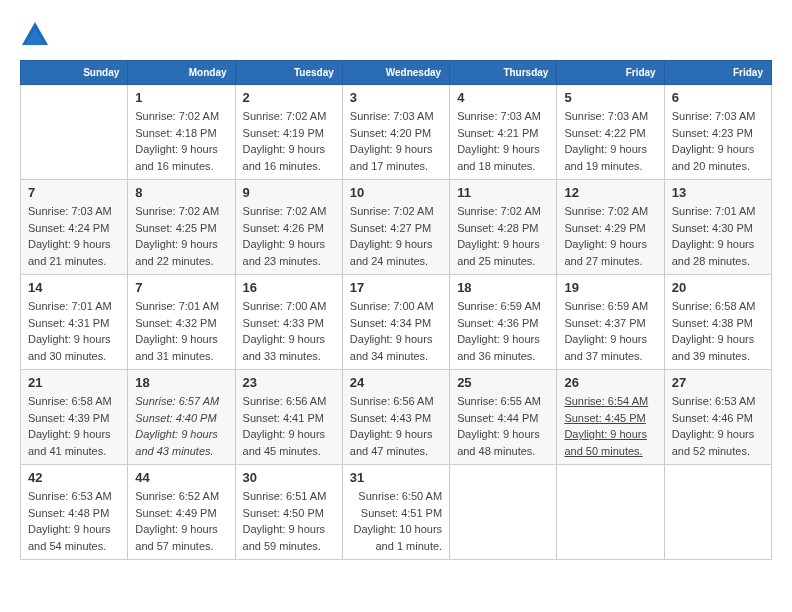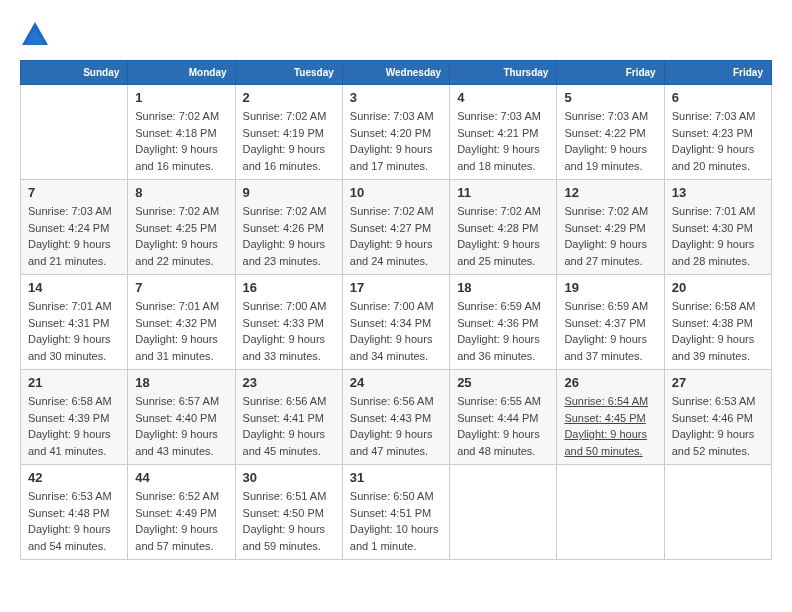--- a/index.html
+++ b/index.html
@@ -271,21 +271,21 @@
       <tr>
         <td>
           <span class="day-number">21</span>
           <div class="day-info" style="white-space: pre-line;">Sunrise: 6:58 AM
 Sunset: 4:39 PM
 Daylight: 9 hours
 and 41 minutes.</div>
         </td>
         <td>
           <span class="day-number">18</span>
-          <div class="day-info" style="white-space: pre-line;">Sunrise: 6:57 AM
+          <div class="day-info" style="white-space: pre-line; font-style: italic;">Sunrise: 6:57 AM
 Sunset: 4:40 PM
 Daylight: 9 hours
 and 43 minutes.</div>
         </td>
         <td>
           <span class="day-number">23</span>
           <div class="day-info" style="white-space: pre-line;">Sunrise: 6:56 AM
 Sunset: 4:41 PM
 Daylight: 9 hours
 and 45 minutes.</div>
@@ -336,21 +336,21 @@
         </td>
         <td>
           <span class="day-number">30</span>
           <div class="day-info" style="white-space: pre-line;">Sunrise: 6:51 AM
 Sunset: 4:50 PM
 Daylight: 9 hours
 and 59 minutes.</div>
         </td>
         <td>
           <span class="day-number">31</span>
-          <div class="day-info" style="white-space: pre-line;">Sunrise: 6:50 AM
+          <div class="day-info" style="white-space: pre-line; text-align: right;">Sunrise: 6:50 AM
 Sunset: 4:51 PM
 Daylight: 10 hours
 and 1 minute.</div>
         </td>
         <td class="empty-cell"></td>
         <td class="empty-cell"></td>
         <td class="empty-cell"></td>
       </tr>
     </tbody>
 </table>

